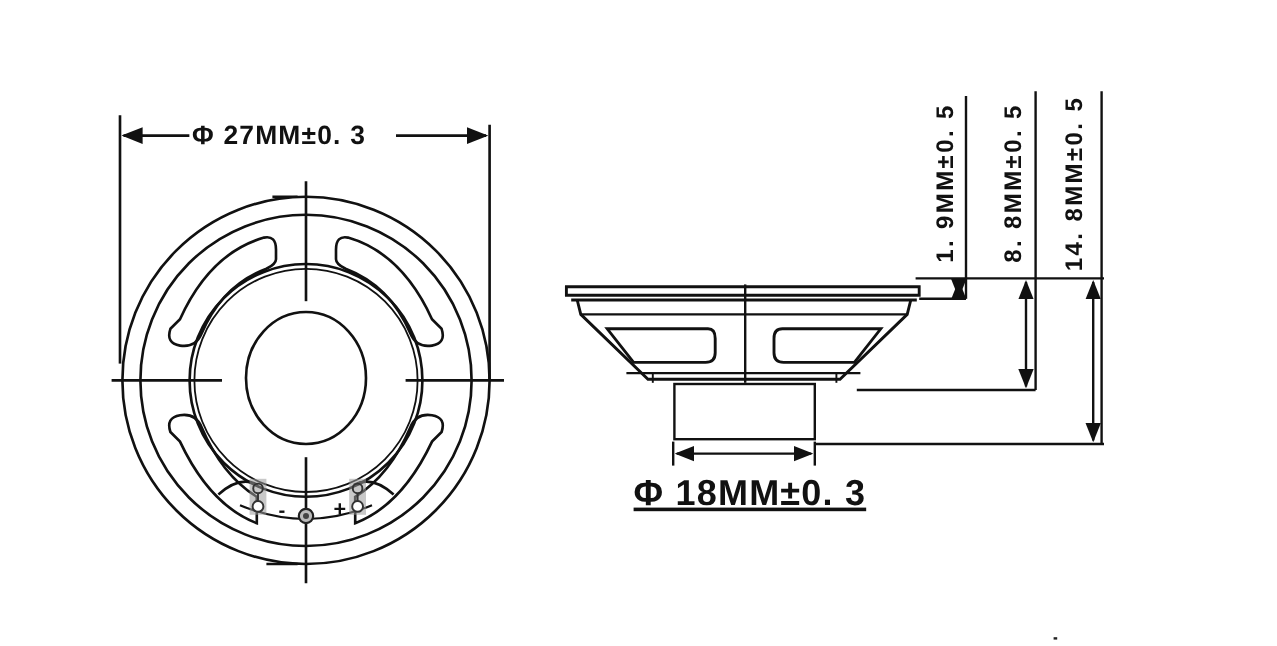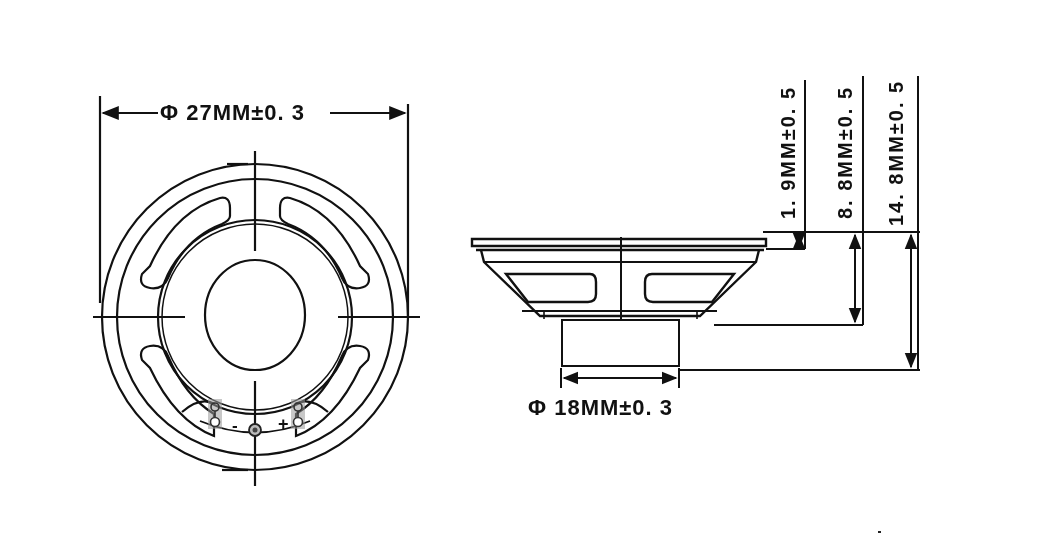--- a/index.html
+++ b/index.html
@@ -8,21 +8,21 @@
     .label {
       position: absolute;
       font-family: "Liberation Sans", sans-serif;
       font-weight: bold;
       color: #111;
       white-space: nowrap;
       background: #fff;
       line-height: 1;
     }
     .lbl-top { left: 158px; top: 86px; font-size: 22px; padding: 0 2px; letter-spacing: 1px; }
-    .lbl-bot { left: 528px; top: 381px; font-size: 22px; letter-spacing: 1px; }
+    .lbl-bot { left: 528px; top: 381px; font-size: 30px; letter-spacing: 1px; text-decoration: underline; }
     .vlabel {
       position: absolute;
       font-family: "Liberation Sans", sans-serif;
       font-weight: bold;
       font-size: 20px;
       color: #111;
       white-space: nowrap;
       transform-origin: left top;
       transform: rotate(-90deg);
       letter-spacing: 2px;

